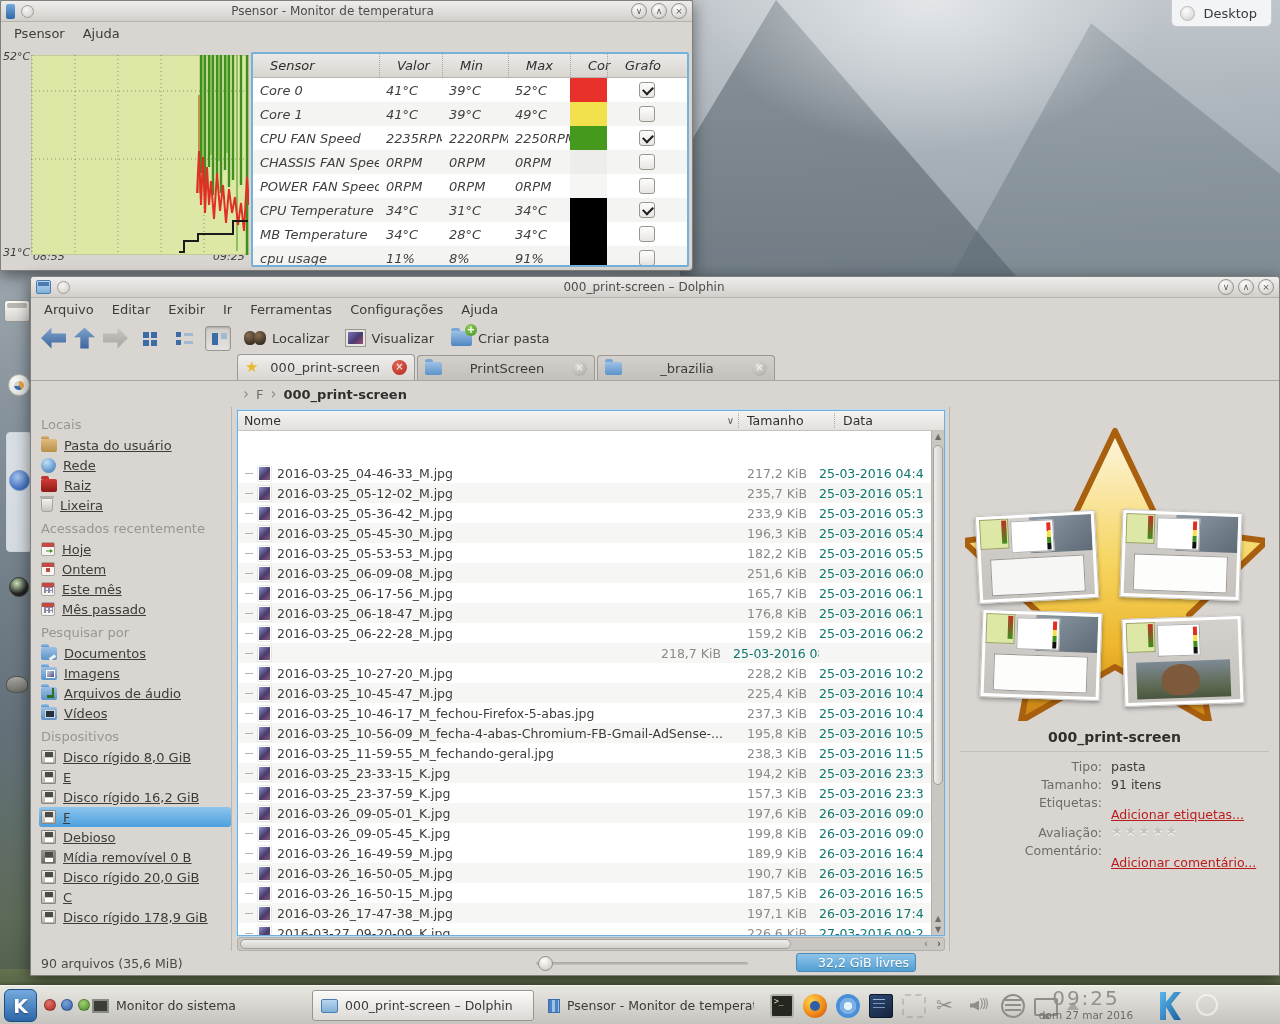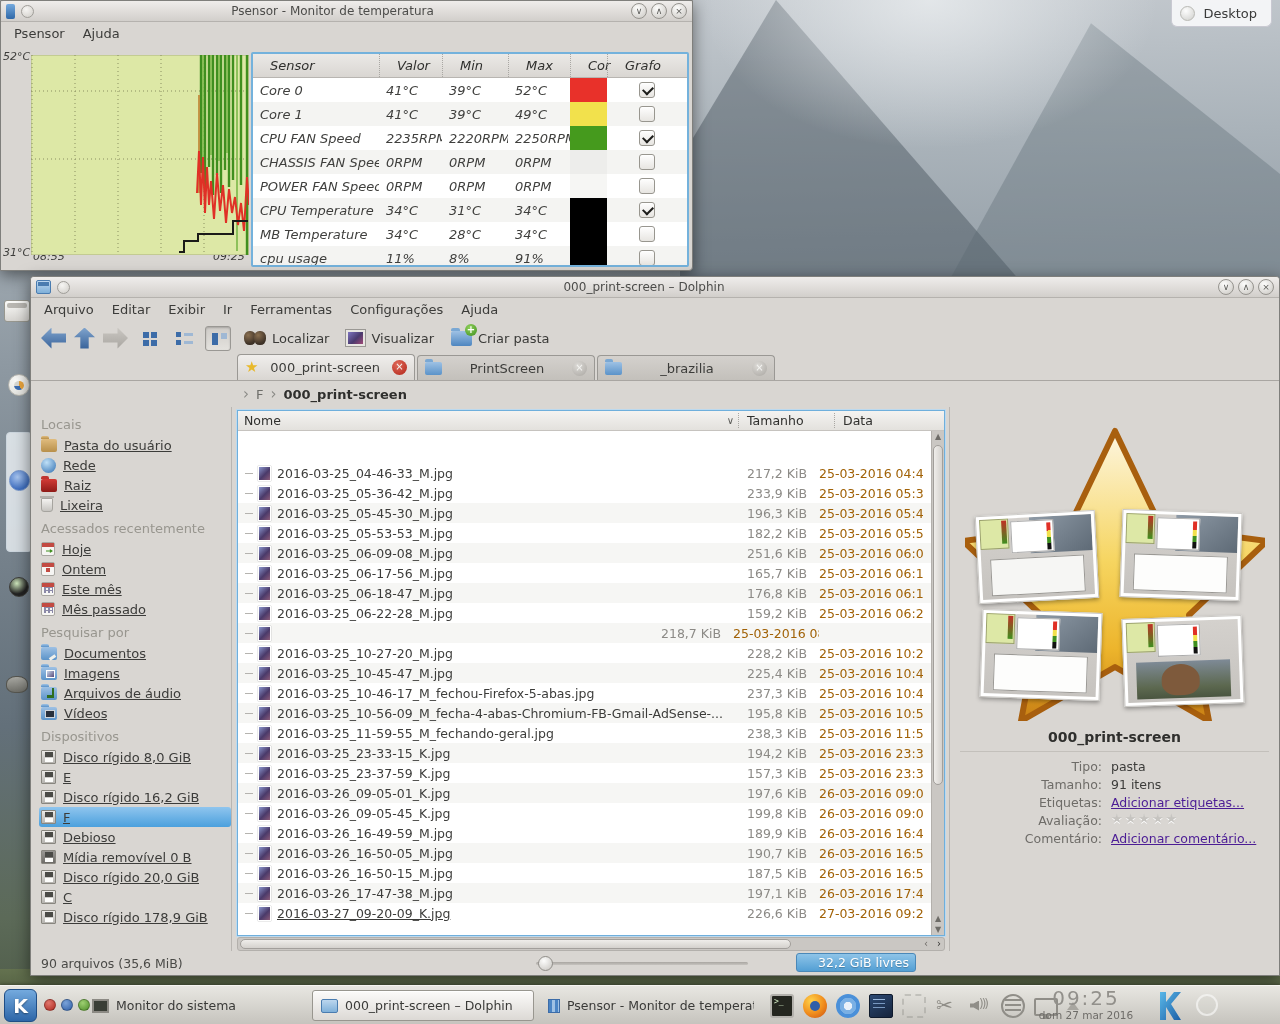--- a/index.html
+++ b/index.html
@@ -185,21 +185,21 @@
   .filerows { position:absolute; left:0; right:13px; top:20px; bottom:0; overflow:hidden;margin-top:32px; }
   .frow { display:grid; grid-template-columns:13px 19px minmax(0,1fr) 86px 112px; align-items:center; height:20px;
     padding-left:7px; font-size:12.5px; background:#fff; }
   .frow.alt { background:#f6f6f4; }
   .tree-dash { width:8px; height:1px; background:#b5b3af; }
   .fi { width:13px; height:15px; border:1px solid #fff; box-shadow:0 0 1px #8a8a86;
     background:linear-gradient(135deg,#8a96cc,#4a3a6a 55%,#8a5a78); }
   .fname { color:#3c3c3a; white-space:nowrap; overflow:hidden; }
   .frow.hovered .fname { text-decoration:underline; }
   .fsize { color:#8c8a86; text-align:right; padding-right:12px; white-space:nowrap; }
-  .fdate { color:#a16207; white-space:nowrap; overflow:hidden; }
+  .fdate { color:#0f766e; white-space:nowrap; overflow:hidden; }
   .vscroll { position:absolute; right:0; top:20px; bottom:0; width:13px; background:#cac7c3; border-left:1px solid #b3b0ac; }
   .vthumb { position:absolute; left:1px; right:1px; top:14px; height:340px; border-radius:5px;
     background:linear-gradient(90deg,#efedea,#d4d1cd); border:1px solid #a29f9b; }
   .vsb-up { position:absolute; top:1px; left:0; right:0; text-align:center; font-size:8px; color:#6e6c68; }
   .vsb-dn1 { position:absolute; bottom:12px; left:0; right:0; text-align:center; font-size:8px; color:#6e6c68; }
   .vsb-dn2 { position:absolute; bottom:1px; left:0; right:0; text-align:center; font-size:8px; color:#6e6c68; }
   .hscroll { height:14px; margin-top:1px; position:relative; background:#cac7c3; border:1px solid #b3b0ac; border-radius:3px; }
   .hthumb { position:absolute; left:2px; top:1px; bottom:1px; width:78%; border-radius:5px;
     background:linear-gradient(#efedea,#d4d1cd); border:1px solid #a29f9b; }
   .hsb-l { position:absolute; right:16px; top:0; font-size:10px; color:#6e6c68; }
@@ -220,21 +220,21 @@
   .thumb .win { position:absolute; left:8%; top:50%; width:84%; height:46%; background:#fdfdfc; border:1px solid #9a9894; }
   .thumb.photo .win { background:linear-gradient(#7e8a96,#5c684f 70%,#4a5540); border:none; }
   .thumb.photo .llama { position:absolute; left:30%; bottom:8%; width:34%; height:38%; border-radius:50% 50% 40% 40%;
     background:#7e5a3c; }
   .info-title { position:absolute; left:0; right:0; top:322px; text-align:center; font-weight:bold; font-size:14px; color:#2f2f2d; }
   .info-div { position:absolute; left:10px; right:10px; top:344px; border-top:1px solid #c3c0bb; }
   .info-fields { position:absolute; left:0; right:6px; top:352px; display:grid; grid-template-columns:152px 1fr;
     column-gap:9px; row-gap:3px; font-size:12.5px; }
   .if-label { text-align:right; color:#6e6c68; }
   .if-value { color:#3c3c3a; white-space:nowrap; overflow:hidden; }
-  .if-value.link { color:#4c1d95; text-decoration:underline; }
+  .if-value.link { color:#b91c1c; text-decoration:underline;margin-top:12px; }
   .if-value.stars { color:#c6c4c0; letter-spacing:2px; font-size:13px; line-height:12px; text-shadow:0 1px 0 #fff; }
 
   
   .statusbar { height:24px; display:flex; align-items:center; padding:0 10px; position:relative; font-size:12.5px; color:#4a4a47; }
   .slider { position:absolute; left:505px; width:212px; top:11px; height:3px; border-radius:2px;
     background:linear-gradient(#a9a6a1,#c6c3bf); }
   .sknob { position:absolute; left:2px; top:-6px; width:15px; height:15px; border-radius:50%;
     background:radial-gradient(circle at 38% 30%,#fdfdfc,#c6c3be); border:1px solid #908e89; }
   .freebar { position:absolute; left:765px; width:120px; top:2px; height:19px; border-radius:3px; border:1px solid #4a88b8;
     background:linear-gradient(#8ec4e8,#539fd4); color:#fff; display:flex; align-items:center; justify-content:flex-end;
@@ -650,20 +650,27 @@
             <span class="flh-date">Data</span>
           </div>
           <div class="filerows" id="file-rows">
               <div class="frow">
                 <span class="tree-dash"></span>
                 <span class="fi"></span>
                 <span class="fname">2016-03-25_04-46-33_M.jpg</span>
                 <span class="fsize">217,2 KiB</span>
                 <span class="fdate">25-03-2016 04:4</span>
               </div>
+              <div class="frow alt">
+                <span class="tree-dash"></span>
+                <span class="fi"></span>
+                <span class="fname">2016-03-25_05-12-02_M.jpg</span>
+                <span class="fsize">235,7 KiB</span>
+                <span class="fdate">25-03-2016 05:1</span>
+              </div>
               <div class="frow">
                 <span class="tree-dash"></span>
                 <span class="fi"></span>
                 <span class="fname">2016-03-25_05-36-42_M.jpg</span>
                 <span class="fsize">233,9 KiB</span>
                 <span class="fdate">25-03-2016 05:3</span>
               </div>
               <div class="frow alt">
                 <span class="tree-dash"></span>
                 <span class="fi"></span>

